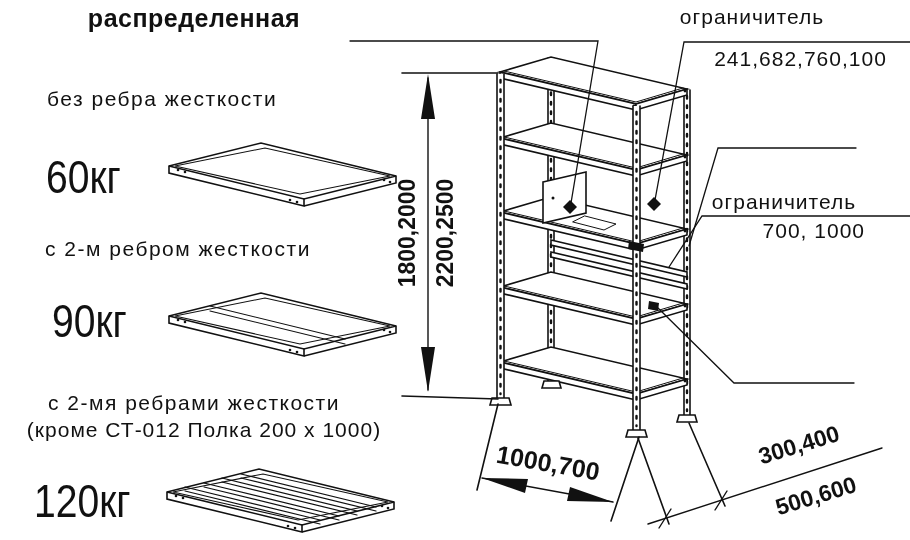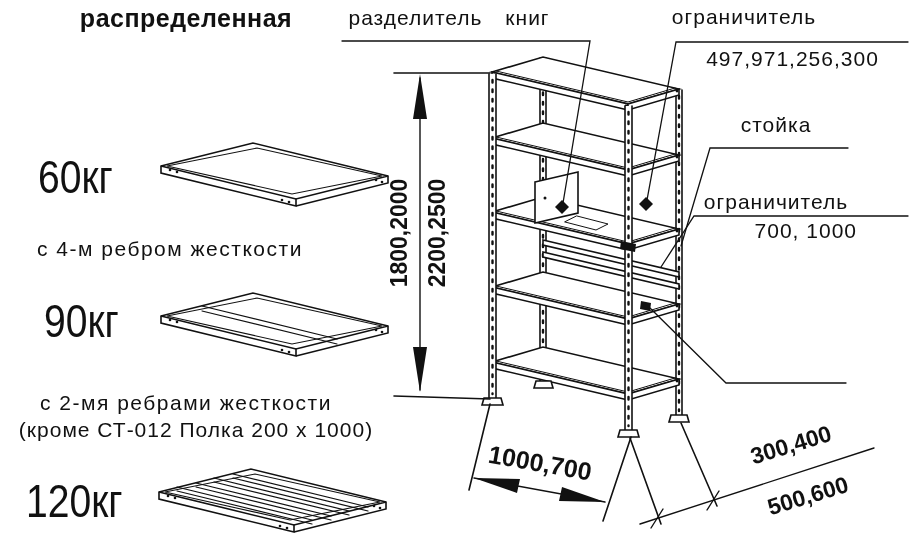--- a/index.html
+++ b/index.html
@@ -1,18 +1,18 @@
 <!DOCTYPE html>
 <html><head>
 <meta charset="utf-8">
 <style>
   html,body{margin:0;padding:0;}
   body{width:910px;height:540px;position:relative;background:#ffffff;overflow:hidden;
        font-family:"Liberation Sans",sans-serif;color:#111;}
-  #stage{position:absolute;left:0;top:0;width:852px;height:540px;}
+  #stage{position:absolute;left:8px;top:0;width:852px;height:540px;}
   svg{position:absolute;left:0;top:0;}
   .lbl{position:absolute;white-space:nowrap;color:#111;line-height:1.15;}
   .c{text-align:center;}
   .hdr{font-weight:bold;font-size:25px;letter-spacing:.5px;line-height:29px;}
   .cond{font-size:21px;letter-spacing:1.5px;}
   .wt{font-size:46px;letter-spacing:0;transform:scaleX(.85);transform-origin:left top;}
   .call{font-size:21px;letter-spacing:1px;}
   .dims{font-weight:bold;}
   .rot{transform-origin:center center;}
   .wsp{word-spacing:16px;}
@@ -193,35 +193,34 @@
       <line x1="651" y1="528" x2="663" y2="509" stroke-width="1.4"></line>
       <line x1="707" y1="510" x2="719" y2="491" stroke-width="1.4"></line>
     </g>
   </g>
 </svg>
 
 <div class="lbl hdr c" style="left:40px;top:4px;width:292px;">
   <div>распределенная</div>
 </div>
 
+<div class="lbl cond" style="left:39px;top:87px;">без ребра жесткости</div>
 <div class="lbl wt" style="left:38px;top:151px;">60кг</div>
 
-<div class="lbl cond" style="left:37px;top:237px;">с 4-м ребром жесткости</div>
+<div class="lbl cond" style="left:37px;top:237px;">с 2-м ребром жесткости</div>
 <div class="lbl wt" style="left:44px;top:295px;">90кг</div>
 
 <div class="lbl cond" style="left:40px;top:391px;">с 2-мя ребрами жесткости</div>
 <div class="lbl cond c" style="left:0px;top:418px;width:392px;letter-spacing:1px;">(кроме СТ-012 Полка 200 х 1000)</div>
 <div class="lbl wt" style="left:26px;top:475px;">120кг</div>
 
-<div class="lbl call c wsp" style="left:340px;top:6px;width:218px;">разделитель книг</div>
 
 <div class="lbl call c" style="left:668px;top:5px;width:152px;">ограничитель</div>
-<div class="lbl call c" style="left:690px;top:47px;width:205px;">497,971,256,300</div>
-
-<div class="lbl call c" style="left:710px;top:113px;width:132px;">стойка</div>
+<div class="lbl call c" style="left:690px;top:47px;width:205px;">241,682,760,100</div>
+
 
 <div class="lbl call c" style="left:695px;top:190px;width:162px;">ограничитель</div>
 <div class="lbl call c" style="left:700px;top:219px;width:157px;text-align:right;">700, 1000</div>
 
 
 <div class="lbl dims rot" style="left:399px;top:233px;font-size:23px;transform:translate(-50%,-50%) rotate(-90deg);">1800,2000</div>
 <div class="lbl dims rot" style="left:437px;top:233px;font-size:23px;transform:translate(-50%,-50%) rotate(-90deg);">2200,2500</div>
 
 <div class="lbl dims rot" style="left:540px;top:463px;font-size:25px;transform:translate(-50%,-50%) rotate(10deg);">1000,700</div>
 

